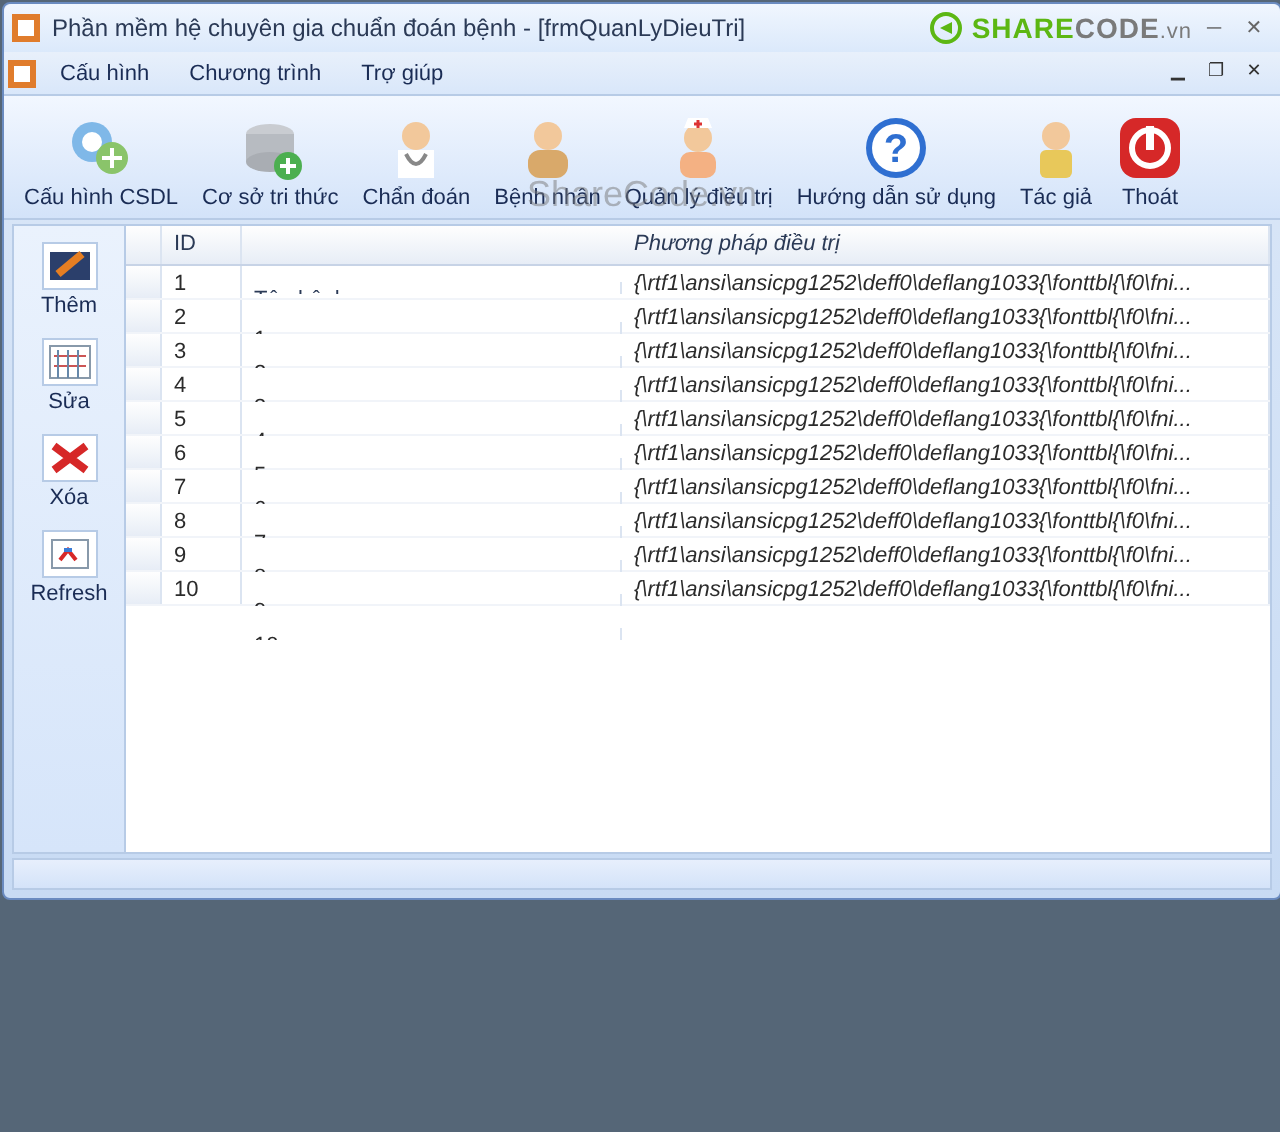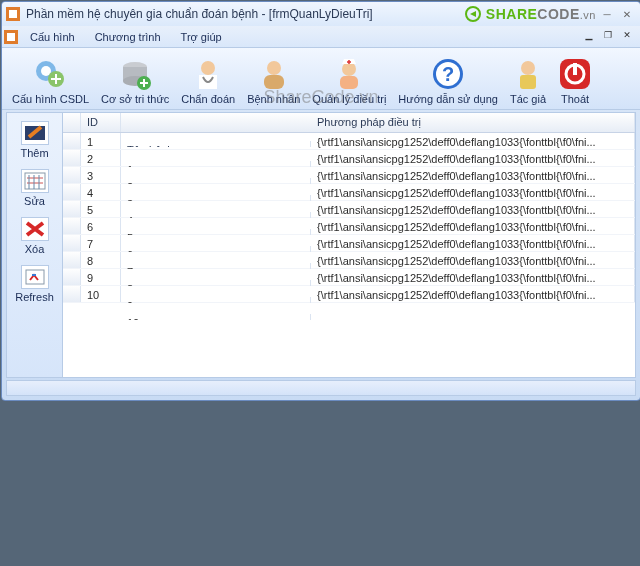--- a/index.html
+++ b/index.html
@@ -7,21 +7,21 @@
     margin: 0;
     font-family: Tahoma, Segoe UI, sans-serif;
     font-size: 11px;
     background: #567;
     width: 640px;
     height: 566px;
     overflow: hidden;
   }
   .window {
     width: 640px;
-    height: 400px;
+    height: 449px;
     background: linear-gradient(#dce8f8, #c8dbf4);
     border: 1px solid #6a8bc0;
     border-radius: 4px;
     margin: 1px;
     position: relative;
   }
   .titlebar {
     height: 24px;
     display: flex;
     align-items: center;
@@ -151,21 +151,21 @@
     overflow: hidden;
     white-space: nowrap;
     text-overflow: clip;
     font-size: 11px;
     color: #2b2b2b;
   }
   .grid-head .gh { color: #2b3a56; }
   .rowsel { width: 18px; padding:0 !important; background: linear-gradient(#fefefe,#e7edf6); border-right:1px solid #c7d3e6; }
   .col-id { width: 40px; }
   .col-name { width: 190px; margin-top: 28px; }
-  .col-method { flex: 1; }
+  .col-method { flex: 1; font-style: italic; }
   .grid-row {
     display: flex;
     height: 17px;
     border-bottom: 1px solid #f1f4f9;
   }
   .statusbar {
     position: absolute;
     left: 4px; right: 4px; bottom: 4px;
     height: 16px;
     background: linear-gradient(#e7effc, #d4e3f9);

